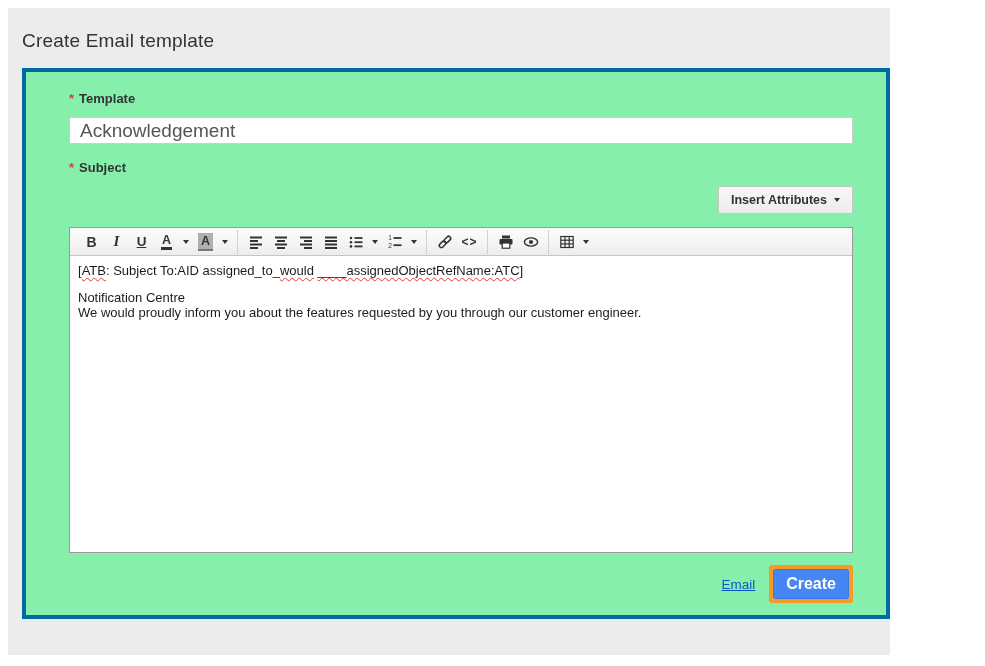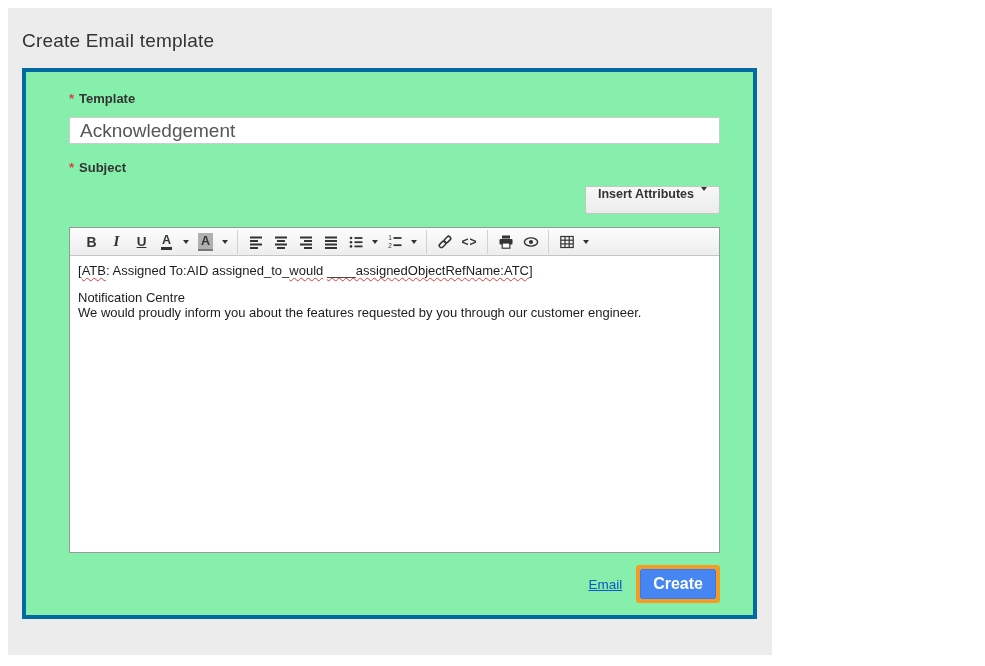--- a/index.html
+++ b/index.html
@@ -5,23 +5,23 @@
   * { box-sizing: border-box; }
   html,body { margin:0; padding:0; }
   body {
     width: 985px; height: 666px; overflow: hidden;
     background: #ffffff;
     font-family: "Liberation Sans", sans-serif;
     color: #333;
   }
   .gray-panel {
     position: absolute; left: 8px; top: 8px;
-    width: 764px; height: 647px;
+    width: 882px; height: 647px;
     background: #ececec;
-    padding: 0 15px 7px 14px;
+    padding: 0 0 7px 14px;
   }
   h1.page-title {
     margin: 0; padding: 22px 0 16px 0;
     font-size: 19px; font-weight: 400; color: #333;
     letter-spacing: 0.2px;
   }
   .white-panel {
     background: #86efac;
     border: 4px solid #0369a1;
     padding: 19px 33px 12px 43px;
@@ -34,21 +34,21 @@
   .text-input {
     width: 100%; height: 27px;
     border: 1px solid #ccc; border-radius: 0;
     padding: 0 10px; font-size: 19px; color: #555;
     font-family: "Liberation Sans", sans-serif;
     background: #fff; outline: none; display: block;
   }
   .field + .field { margin-top: 16px; }
   .attr-row { margin-top: 11px; display: flex; justify-content: flex-end; }
   .btn-insert-attr {
-    display: inline-flex; gap: 7px;
+    display: inline-flex; align-items: center; gap: 7px;
     height: 28px; padding: 0 12px;
     background: linear-gradient(#f7f7f7, #ececec);
     border: 1px solid #c6c6c6; border-radius: 2px;
     font-family: "Liberation Sans", sans-serif;
     font-size: 12.5px; font-weight: bold; color: #333;
     cursor: pointer;
   }
   .caret {
     width: 0; height: 0; display: inline-block;
     border-left: 3.5px solid transparent;
@@ -277,21 +277,21 @@
               </svg>
           </button>
           <button class="tbtn narrow">
               <span class="caret"></span>
             </button>
         </div>
 
       </div>
 
       <div class="editor-body">
-        <p><span>[</span><span class="squiggle">ATB</span><span>: Assigned To:AID assigned_to_</span><span class="squiggle">would</span><span> </span><span class="squiggle">____assignedObjectRefName:ATC</span><span>]</span></p>
+        <p><span>[</span><span class="squiggle">ATB</span><span>: Subject To:AID assigned_to_</span><span class="squiggle">would</span><span> </span><span class="squiggle">____assignedObjectRefName:ATC</span><span>]</span></p>
         <p><span>Notification Centre</span><br><span>We would proudly inform you about the features requested by you through our customer engineer.</span></p>
       </div>
     </div>
 
     <div class="actions">
       <a class="cancel-link" href="#">Email</a>
       <span class="focus-ring">
         <button class="btn-create">Create</button>
       </span>
     </div>

